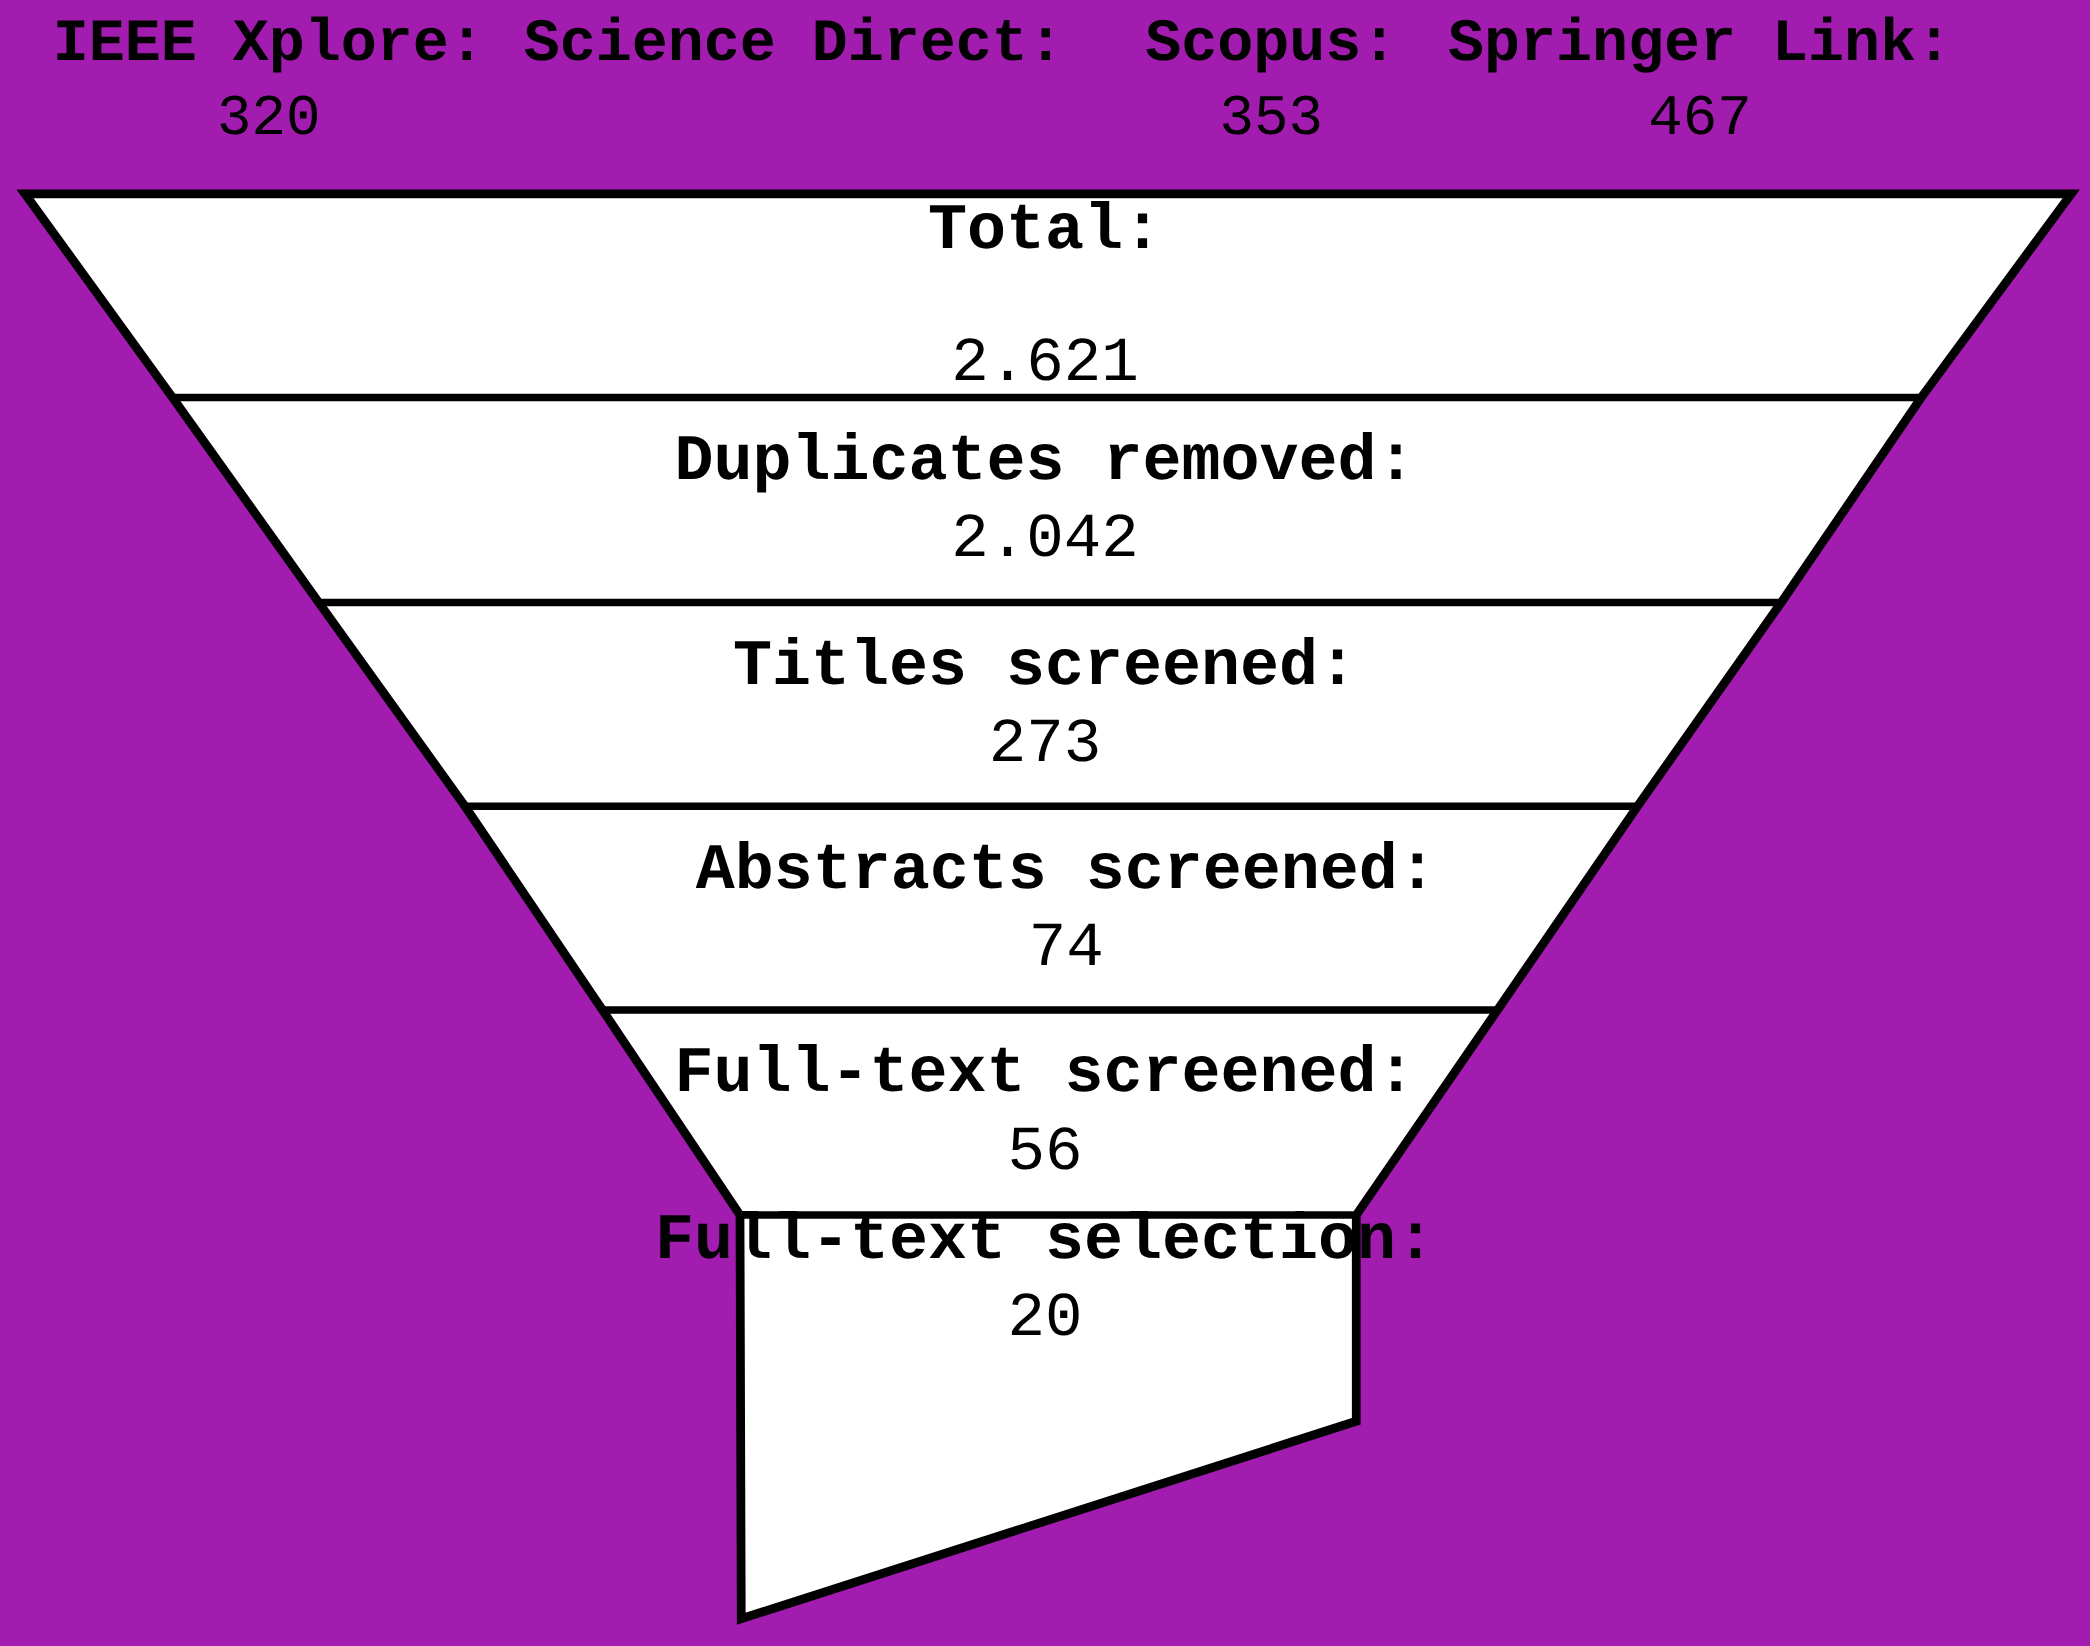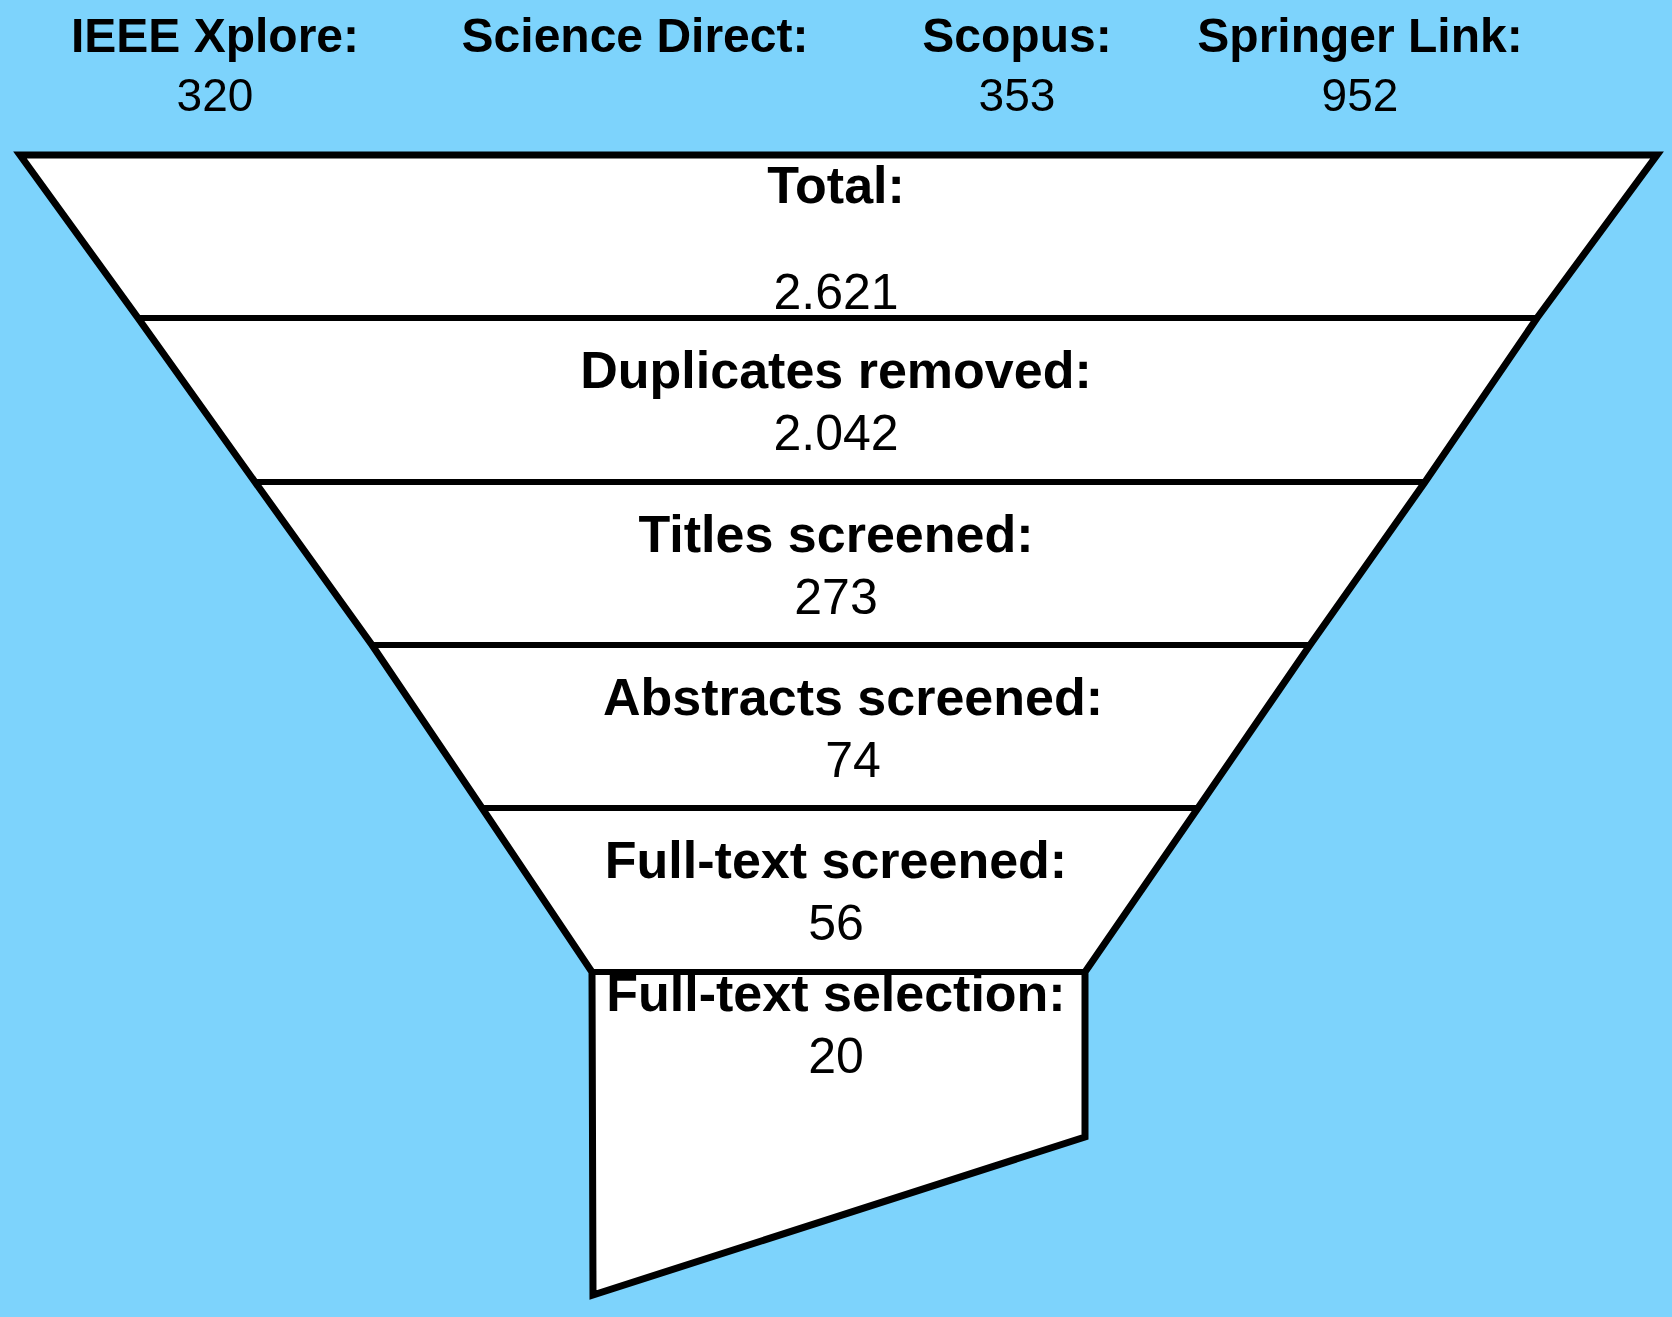--- a/index.html
+++ b/index.html
@@ -4,22 +4,22 @@
 <style>
   html, body {
     margin: 0;
     padding: 0;
     background: #ffffff;
   }
   #figure {
     position: relative;
     width: 1672px;
     height: 1317px;
-    background: #7dd3fc;
-    font-family: Liberation Sans, sans-serif;
+    background: #a21caf;
+    font-family: Liberation Mono, monospace;
     color: #000000;
     overflow: hidden;
   }
   #funnel-svg {
     position: absolute;
     left: 0;
     top: 0;
     width: 1672px;
     height: 1317px;
   }
@@ -91,21 +91,21 @@
   </div>
   <div class="src-col" style="left:635px">
     <div class="src-label">Science Direct:</div>
   </div>
   <div class="src-col" style="left:1017px">
     <div class="src-label">Scopus:</div>
     <div class="src-value">353</div>
   </div>
   <div class="src-col" style="left:1360px">
     <div class="src-label">Springer Link:</div>
-    <div class="src-value">952</div>
+    <div class="src-value">467</div>
   </div>
 
   <div class="stage-row r0">
     <div class="stage-label">Total:</div>
     <div class="stage-value">2.621</div>
   </div>
   <div class="stage-row r1">
     <div class="stage-label">Duplicates removed:</div>
     <div class="stage-value">2.042</div>
   </div>

